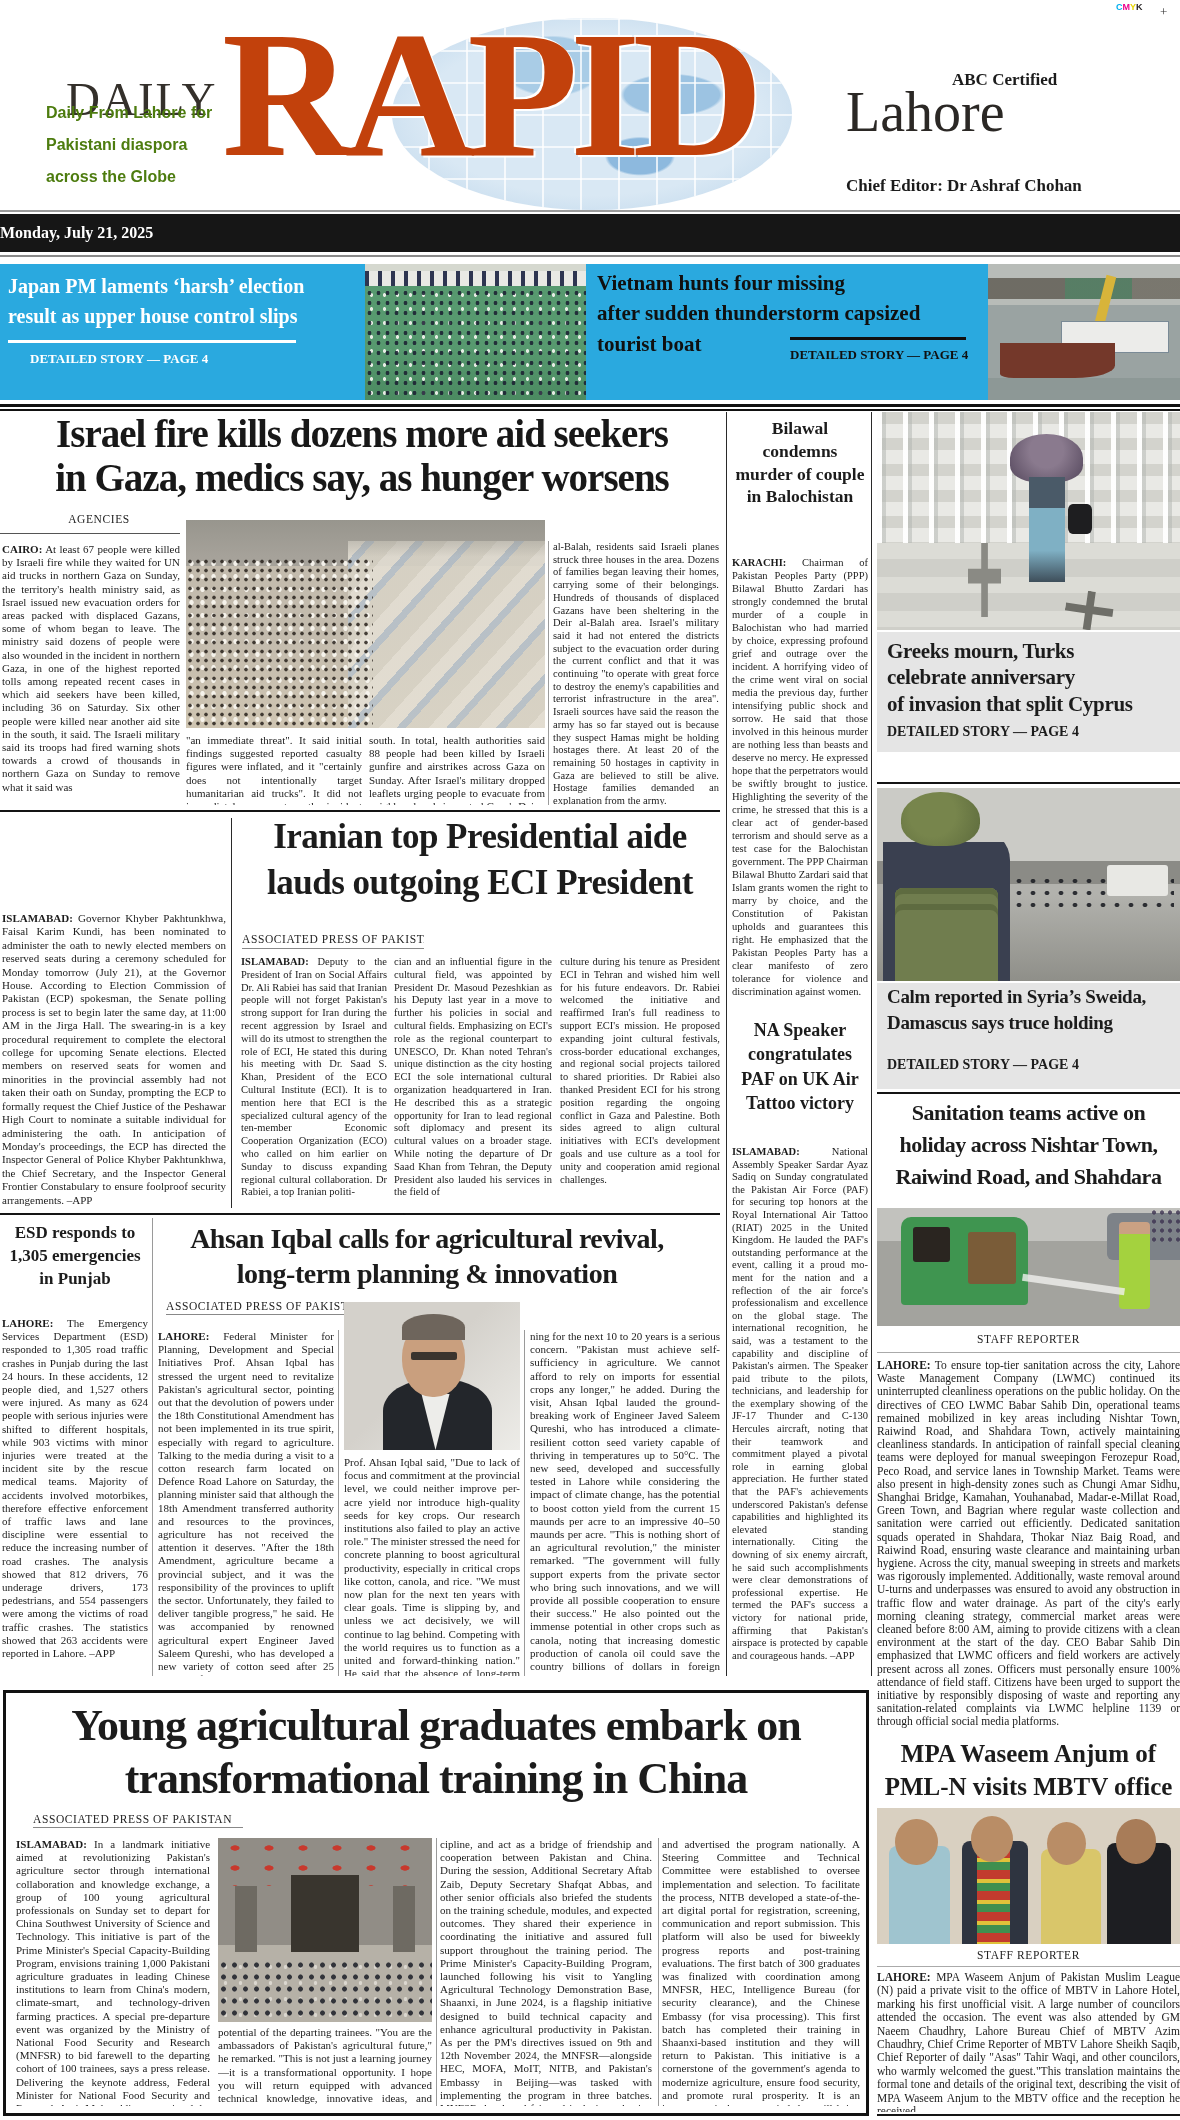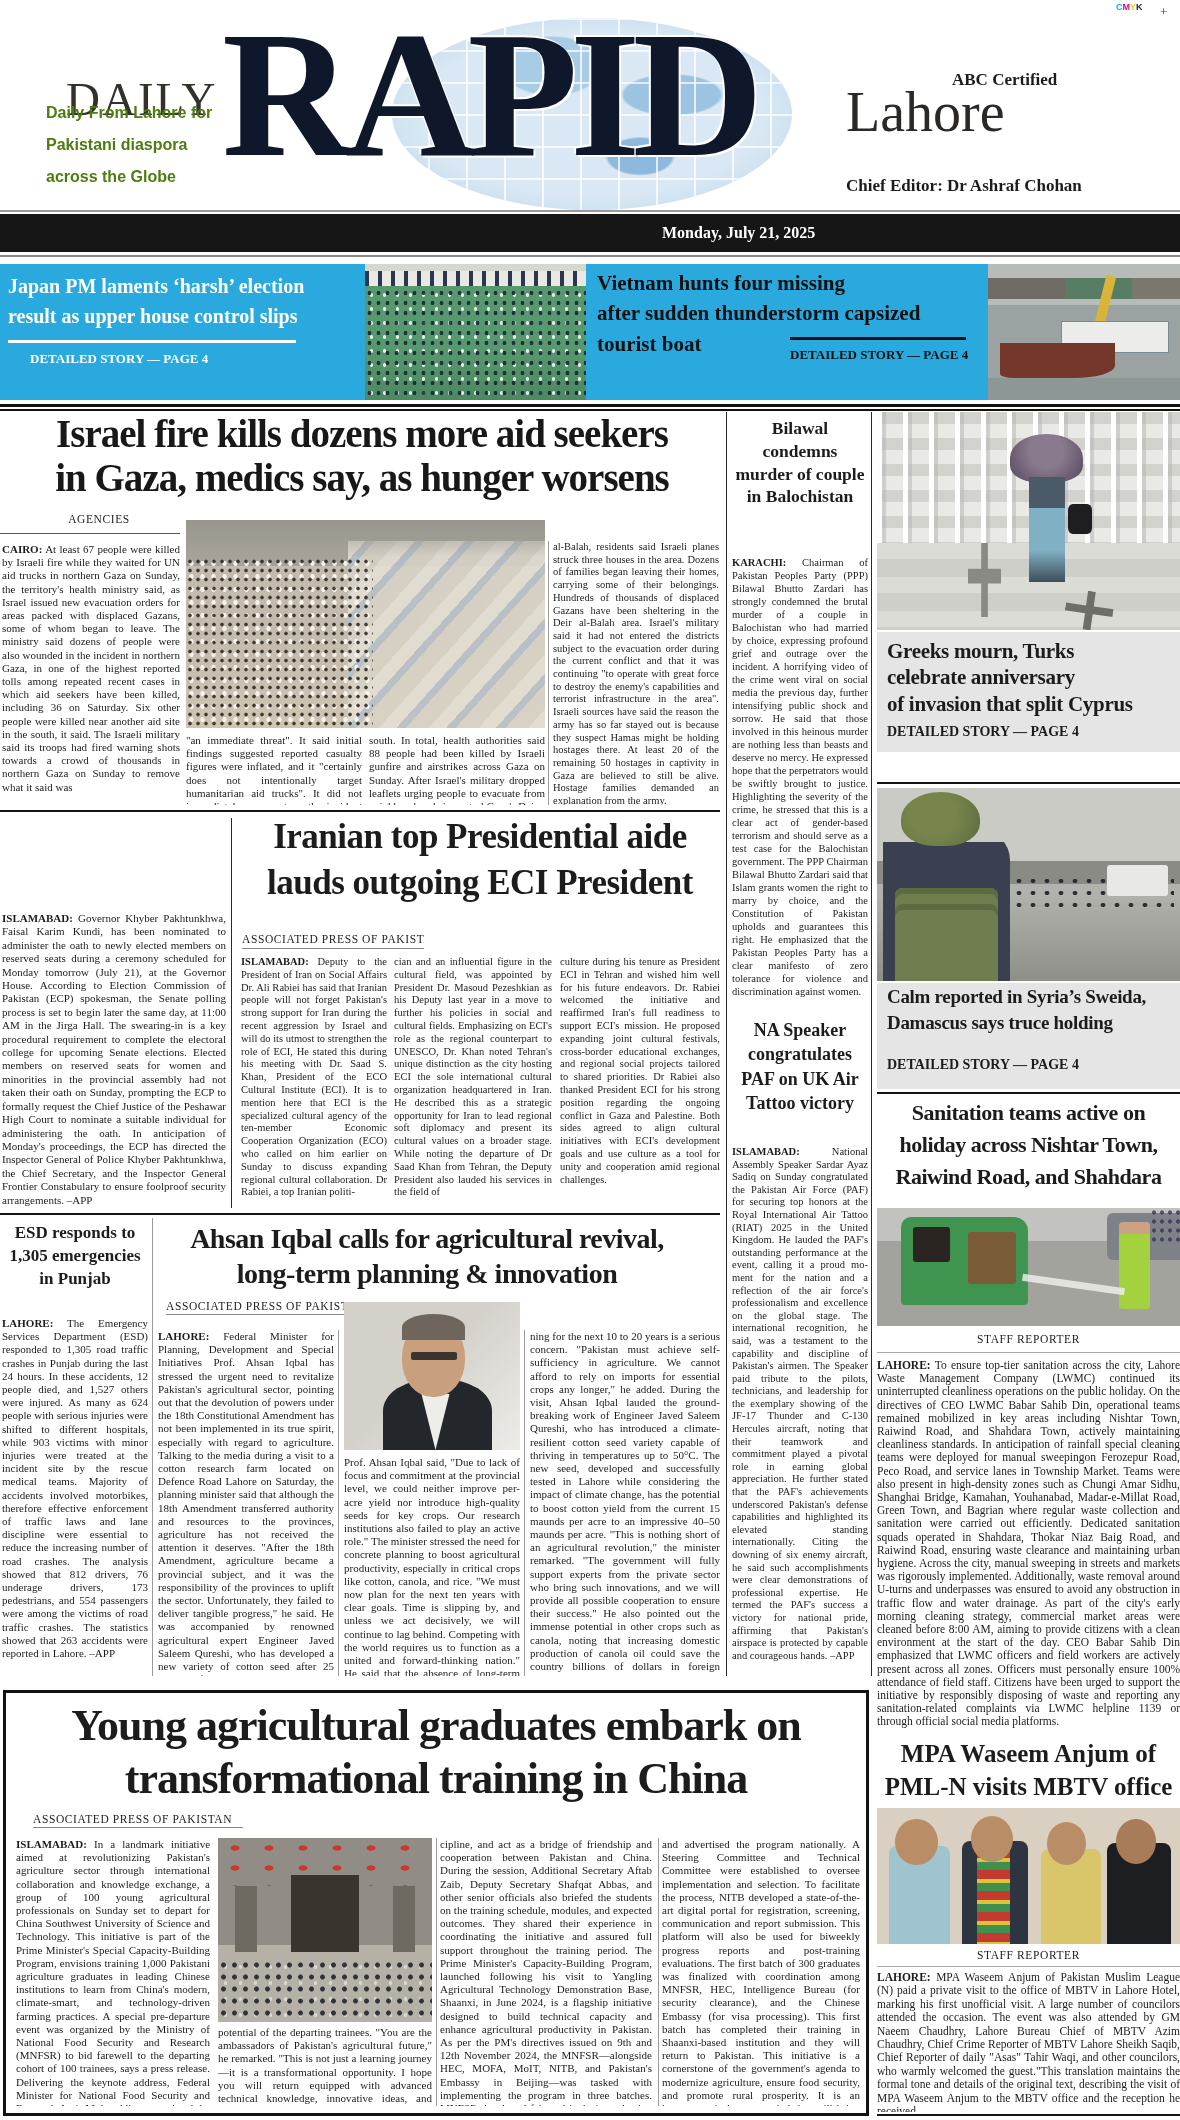--- a/index.html
+++ b/index.html
@@ -21,32 +21,32 @@
     background:
       radial-gradient(ellipse at 62% 72%, #8db9de 0 9%, transparent 10%),
       radial-gradient(ellipse at 70% 40%, #9cc3e2 0 12%, transparent 13%),
       radial-gradient(ellipse at 40% 25%, #a9cce6 0 14%, transparent 15%),
       radial-gradient(ellipse at 50% 50%, #d9e8f4 0 60%, #b7d2e9 100%);}
   #globe-lines{position:absolute;left:392px;top:10px;width:400px;height:192px;border-radius:50%;
     background:repeating-linear-gradient(90deg,transparent 0 36px,rgba(255,255,255,.75) 36px 38px),
                repeating-linear-gradient(0deg,transparent 0 30px,rgba(255,255,255,.7) 30px 32px);}
   #daily{position:absolute;left:66px;top:64px;font-size:47px;color:#34302b;letter-spacing:2px;}
   #rapid{position:absolute;left:222px;top:-8px;font-size:181px;line-height:1.04;font-weight:bold;
-         color:#0f172a;letter-spacing:-8px;text-shadow:2px 2px 0 #fff,-2px -2px 0 #fff;}
+         color:#c2410c;letter-spacing:-8px;text-shadow:2px 2px 0 #fff,-2px -2px 0 #fff;}
   #abc{position:absolute;left:952px;top:62px;font-size:17px;font-weight:bold;}
   #lahore{position:absolute;left:846px;top:72px;font-size:56px;color:#2b2825;}
   #chief{position:absolute;left:846px;top:168px;font-size:17px;font-weight:bold;}
   .tag{position:absolute;left:46px;font-size:16px;font-weight:bold;font-family:"Liberation Sans",sans-serif;color:#4d7c0f;}
   #cmyk{position:absolute;left:1116px;top:2px;font-family:"Liberation Sans",sans-serif;
         font-size:9px;font-weight:bold;}
   #cmyk .c{color:#00aeef}#cmyk .m{color:#ec008c}#cmyk .y{color:#e8d500}#cmyk .k{color:#231f20}
   #plus{position:absolute;left:1160px;top:4px;font-size:13px;color:#333;}
   
   #datebar{left:0;top:214px;width:1180px;height:38px;background:#161616;color:#fff;
-           font-weight:bold;font-size:16px;line-height:38px;padding-left:662px;box-sizing:border-box;}
+           font-weight:bold;font-size:16px;line-height:38px;box-sizing:border-box;}
   
   #banner{left:0;top:264px;width:1180px;height:136px;background:#2aa9df;}
   #japan-hl{left:8px;top:271px;width:354px;font-size:20px;line-height:1.5;color:#fff;}
   #japan-rule{left:8px;top:340px;width:288px;height:3px;background:#fff;}
   #japan-detail{left:30px;top:351px;font-size:13px;font-weight:bold;color:#fff;}
   #vietnam-hl{left:597px;top:268px;width:392px;font-size:21px;line-height:1.45;color:#101010;}
   #vietnam-rule{left:790px;top:337px;width:176px;height:3px;background:#101010;}
   #vietnam-detail{left:790px;top:347px;font-size:13px;font-weight:bold;color:#101010;}
   
   .ph{position:absolute;overflow:hidden;}

